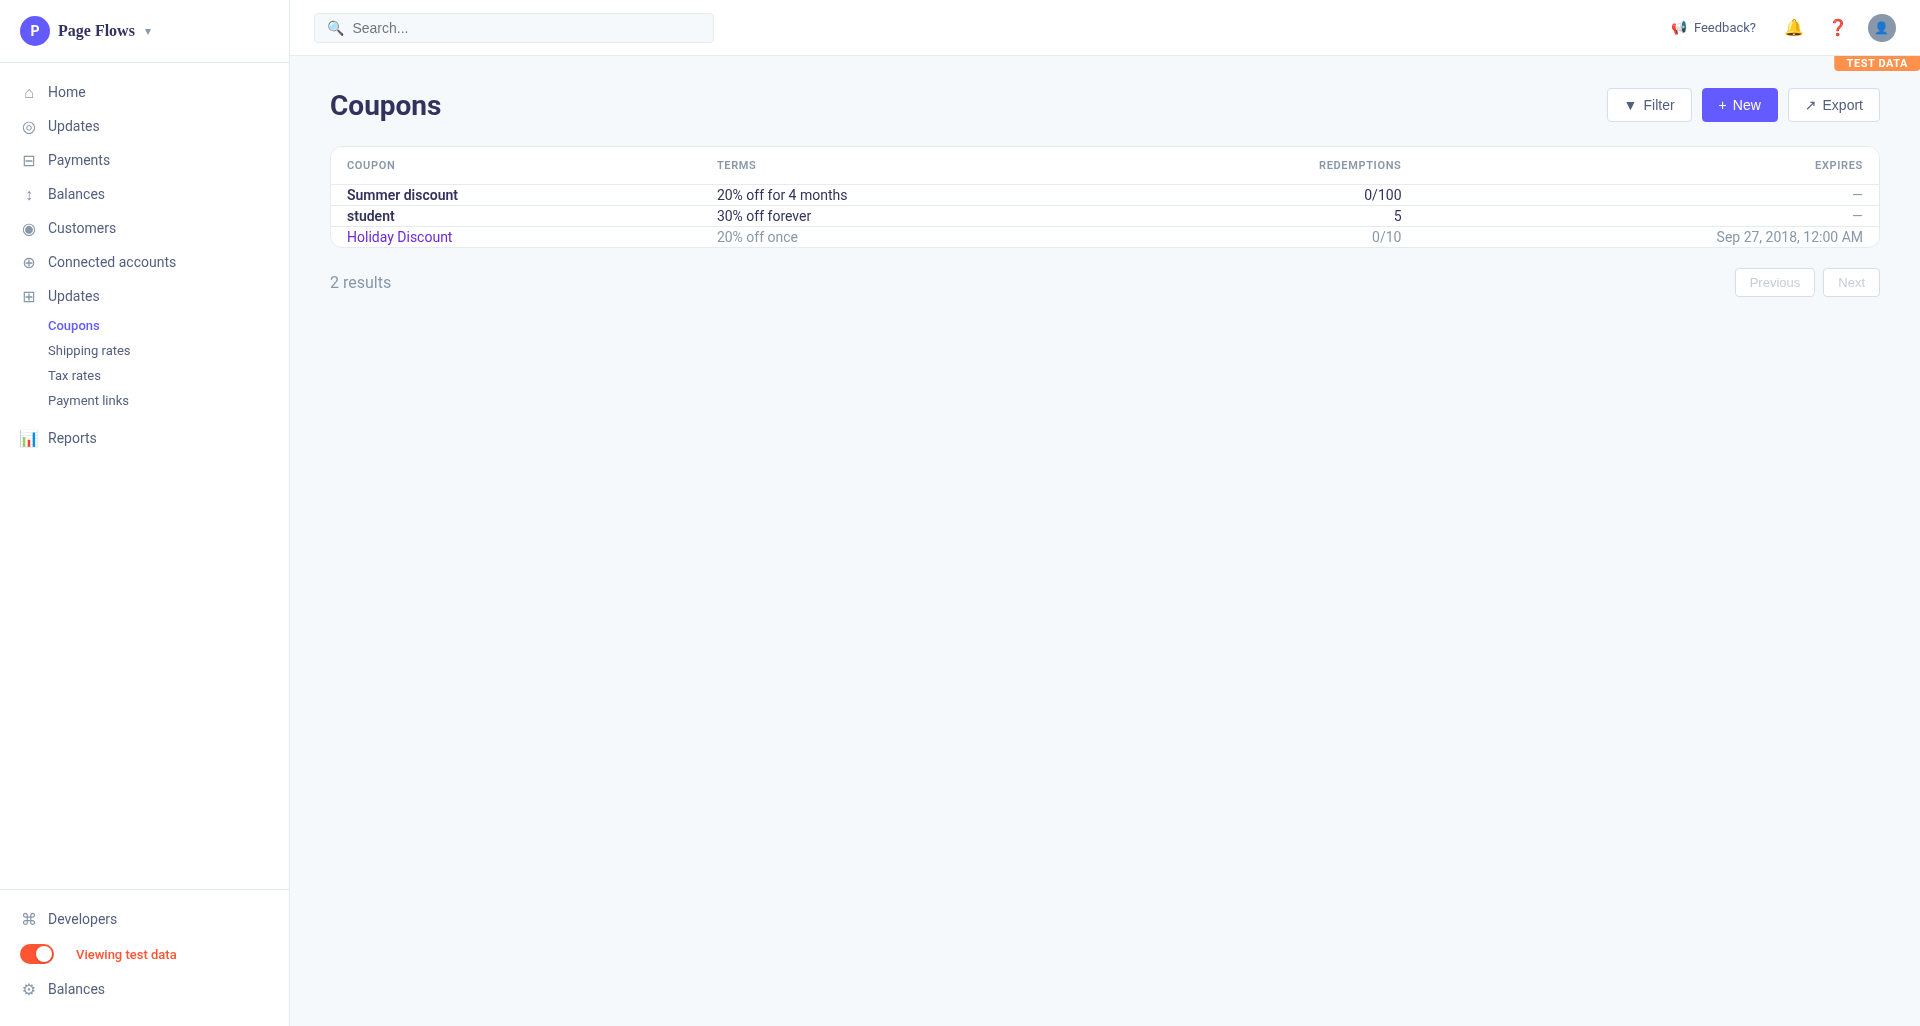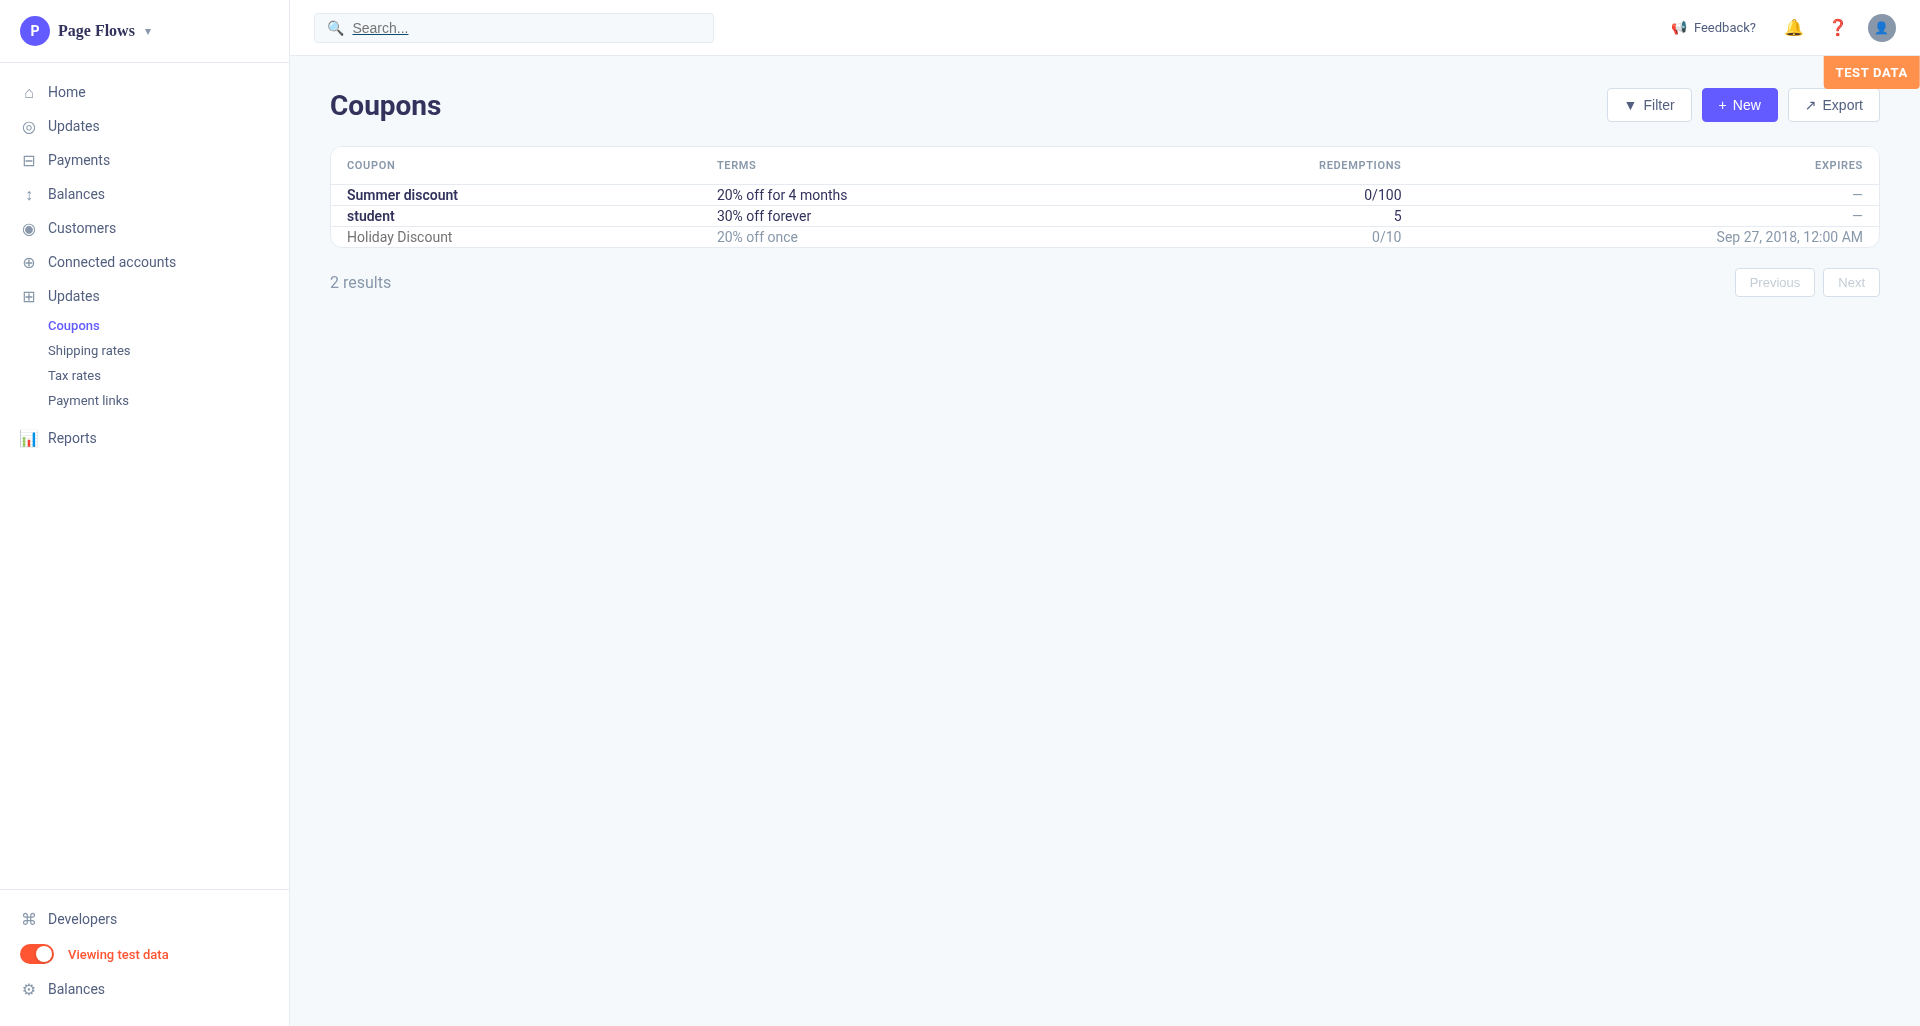--- a/index.html
+++ b/index.html
@@ -84,21 +84,21 @@
       cursor: pointer;
     }
     .sub-nav-item.active { color: #635bff; font-weight: 500; }
     .sidebar-bottom {
       padding: 12px 0 20px;
       border-top: 1px solid #e6ebf1;
     }
     .toggle-item {
       display: flex;
       align-items: center;
-      gap: 14px;
+      gap: 22px;
       padding: 8px 20px;
       cursor: pointer;
     }
     .toggle-switch {
       width: 34px;
       height: 20px;
       background: #ff5533;
       border-radius: 10px;
       position: relative;
       flex-shrink: 0;
@@ -145,24 +145,23 @@
       border-radius: 4px;
       padding: 6px 12px;
       flex: 1;
       max-width: 400px;
     }
     .search-icon-svg { color: #8898aa; font-size: 14px; }
     .search-input {
       border: none;
       background: transparent;
       font-size: 14px;
-      color: #0c4a6e;
+      color: #be185d;
       outline: none;
       width: 100%;
-      text-decoration: underline;
     }
     .topbar-right {
       display: flex;
       align-items: center;
       gap: 16px;
       margin-left: auto;
     }
     .feedback-btn {
       display: flex;
       align-items: center;
@@ -194,24 +193,24 @@
       justify-content: center;
       color: #fff;
       font-size: 12px;
       cursor: pointer;
     }
 
     
     .test-banner {
       background: #ff914d;
       color: #fff;
-      font-size: 13px;
+      font-size: 11px;
       font-weight: 700;
       text-align: center;
-      padding: 9px 12px;
+      padding: 1px 12px;
       letter-spacing: 0.05em;
       display: inline-block;
       margin: 0 auto;
       position: relative;
       left: 50%;
       transform: translateX(-50%);
       border-radius: 0 0 4px 4px;
     }
     .banner-wrapper {
       position: relative;
@@ -305,21 +304,21 @@
     }
     tbody tr:last-child { border-bottom: none; }
     tbody td {
       padding: 2px 16px;
       font-size: 14px;
       color: #32325d;
     }
     tbody td.align-right { text-align: right; }
     tbody td.muted { color: #8898aa; }
     .coupon-name { font-weight: 600; }
-    .coupon-inactive { color: #737373; font-weight: 400; text-align: center; }
+    .coupon-inactive { color: #6d28d9; font-weight: 400; text-align: center; }
 
     
     .results-row {
       display: flex;
       align-items: center;
       justify-content: space-between;
       margin-top: 16px;
       padding: 4px 0;
     }
     .results-count {

